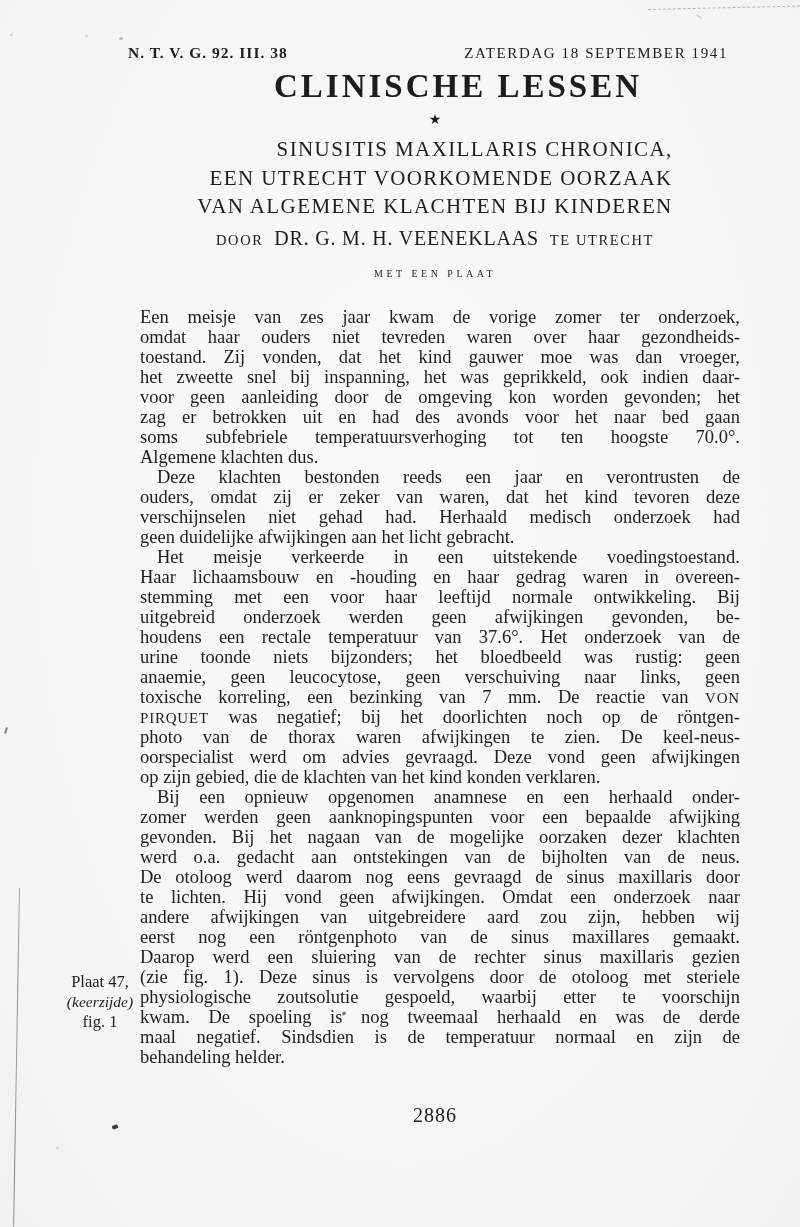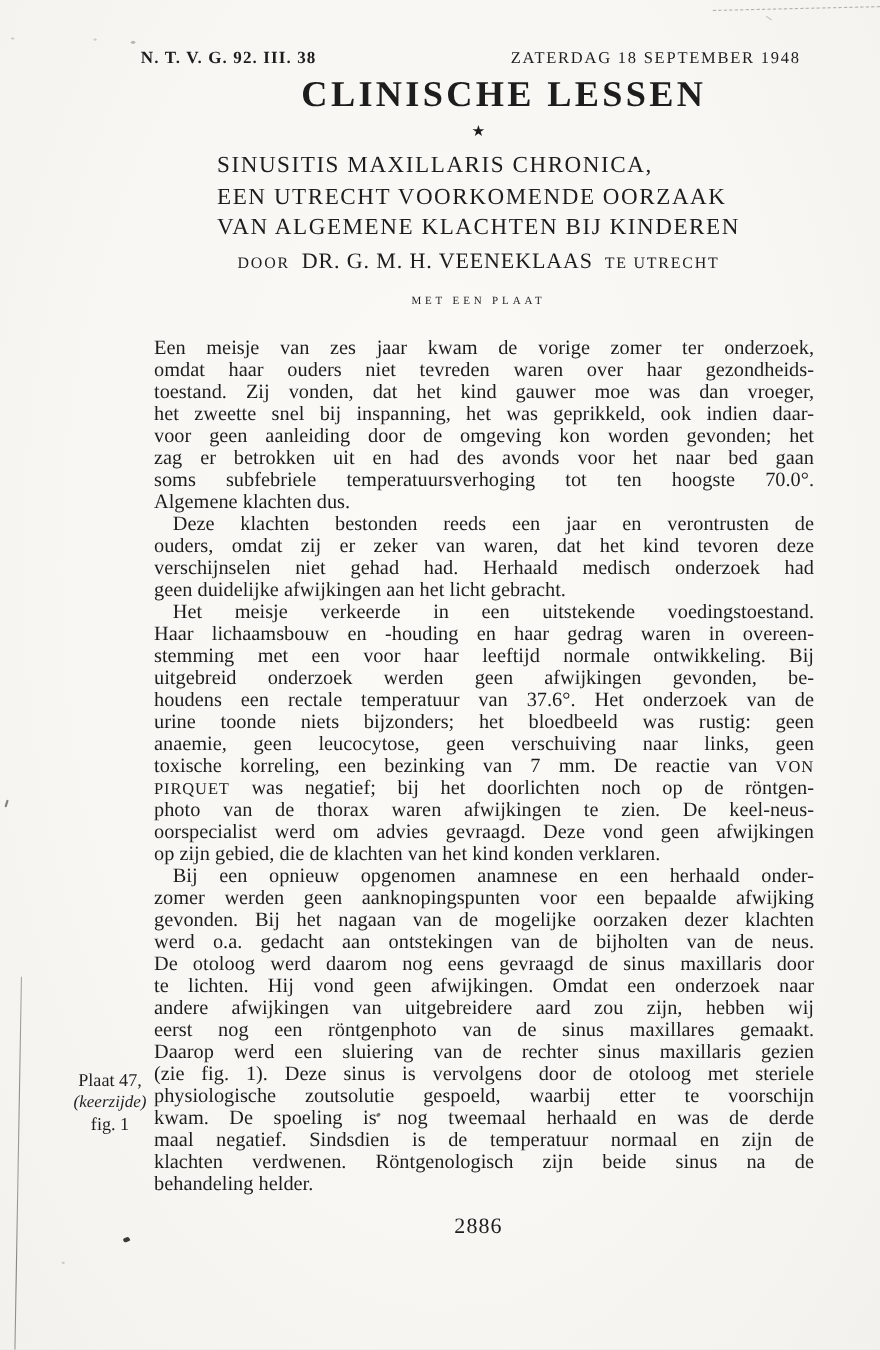--- a/index.html
+++ b/index.html
@@ -12,21 +12,21 @@
   }
   
   .masthead{position:absolute; left:128px; top:44px; width:600px; display:flex; justify-content:space-between; align-items:baseline;}
   .issue-code{font-weight:700; font-size:15.5px; letter-spacing:1px; white-space:nowrap;}
   .date-line{font-size:15px; letter-spacing:1.6px; white-space:nowrap;}
   
   .cblock{position:absolute; left:435px; transform:translateX(-50%); text-align:center; white-space:nowrap;}
   .section-title{top:68px; font-size:33px; font-weight:700; letter-spacing:3px;margin-left:23px;}
   .star{top:111px; font-size:14px;}
   .article-title{top:135px; font-size:21px; letter-spacing:1.4px; line-height:28.5px; font-weight:400;}
-  .article-title .line{text-align:left;}
+  .article-title .line{text-align:right;}
   .byline{top:227px; font-size:20px; letter-spacing:0.8px;}
   .byline .sc{font-size:14.5px; letter-spacing:1.6px;}
   .byline .author{margin:0 5px;}
   .plate-note{top:268px; font-size:10px; letter-spacing:3.5px;}
   
   .bodytext{position:absolute; left:140px; top:307px; width:600px; font-size:18.5px; line-height:20px;}
   .bodytext .line{text-align:justify; text-align-last:justify; height:20px; overflow:visible;}
   .bodytext .para .line.last{text-align-last:left;}
   .bodytext .para.indent .line:first-child{text-indent:17px;}
   .vsc{font-size:15px; letter-spacing:0.8px;}
@@ -51,21 +51,21 @@
   .sp6{top:1147px; left:56px; width:3px; height:2px;}
   .sp7{top:1012px; left:342px; width:4px; height:3px; background:#55534f; border-radius:2px; transform:rotate(-40deg); opacity:.8;}
 </style>
 </head>
 <body>
 
 <div class="page">
 
   <div class="masthead">
     <span class="issue-code">N. T. V. G. 92. III. 38</span>
-    <span class="date-line">ZATERDAG 18 SEPTEMBER 1948</span>
+    <span class="date-line">ZATERDAG 18 SEPTEMBER 1941</span>
   </div>
 
   <div class="cblock section-title">CLINISCHE LESSEN</div>
   <div class="cblock star">★</div>
 
   <div class="cblock article-title">
       <div class="line"><span>SINUSITIS MAXILLARIS CHRONICA,</span></div>
       <div class="line"><span>EEN UTRECHT VOORKOMENDE OORZAAK</span></div>
       <div class="line last"><span>VAN ALGEMENE KLACHTEN BIJ KINDEREN</span></div>
     </div>
@@ -116,21 +116,20 @@
         <div class="line"><span>werd o.a. gedacht aan ontstekingen van de bijholten van de neus.</span></div>
         <div class="line"><span>De otoloog werd daarom nog eens gevraagd de sinus maxillaris door</span></div>
         <div class="line"><span>te lichten. Hij vond geen afwijkingen. Omdat een onderzoek naar</span></div>
         <div class="line"><span>andere afwijkingen van uitgebreidere aard zou zijn, hebben wij</span></div>
         <div class="line"><span>eerst nog een röntgenphoto van de sinus maxillares gemaakt.</span></div>
         <div class="line"><span>Daarop werd een sluiering van de rechter sinus maxillaris gezien</span></div>
         <div class="line"><span>(zie fig. 1). Deze sinus is vervolgens door de otoloog met steriele</span></div>
         <div class="line"><span>physiologische zoutsolutie gespoeld, waarbij etter te voorschijn</span></div>
         <div class="line"><span>kwam. De spoeling is nog tweemaal herhaald en was de derde</span></div>
         <div class="line"><span>maal negatief. Sindsdien is de temperatuur normaal en zijn de</span></div>
-        <div class="line"><span>klachten verdwenen. Röntgenologisch zijn beide sinus na de</span></div>
         <div class="line last"><span>behandeling helder.</span></div>
       </div>
   </div>
 
   <div class="margin-note">
     <div>Plaat 47,</div>
     <div class="italic">(keerzijde)</div>
     <div>fig. 1</div>
   </div>
 

